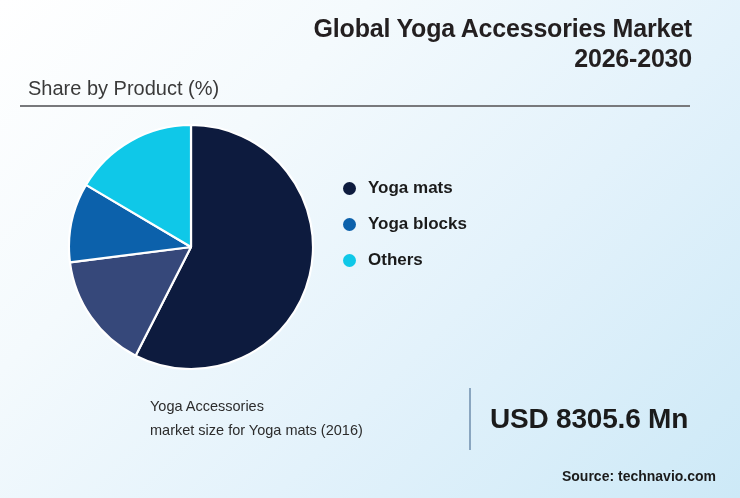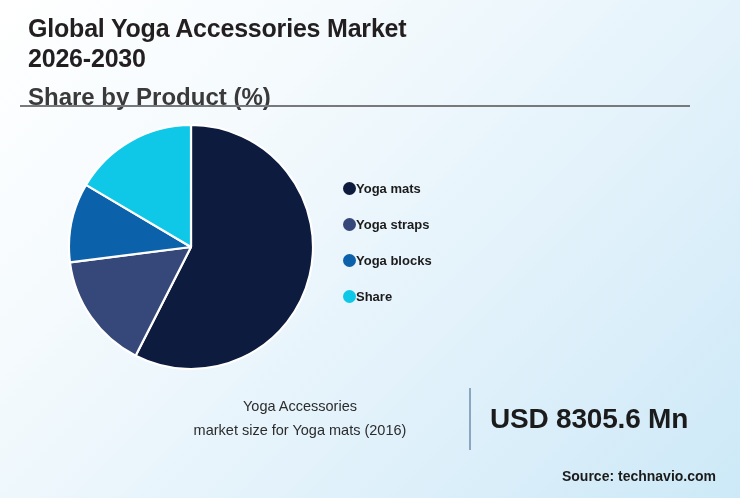--- a/index.html
+++ b/index.html
@@ -30,27 +30,28 @@
     width: 664px;
   }
   #chart-title {
     font-size: 25px;
     font-weight: bold;
     color: #231f20;
     line-height: 1.18;
     letter-spacing: -0.2px;
     white-space: pre-line;
     margin: 0;
+    text-align: right;
   }
   #chart-subtitle {
-    font-size: 24px;
-    font-weight: bold;
+    font-size: 20px;
+    font-weight: normal;
     color: #3a3a3a;
     line-height: 1.2;
-    margin: 10px 0 0 0;
+    margin: 3px 0 0 0;
   }
   #header-rule {
     position: absolute;
     left: 20px;
     top: 105px;
     width: 670px;
     height: 2px;
     background: #78797c;
   }
 
@@ -81,22 +82,22 @@
     align-items: center;
     height: 36px;
   }
   .legend-swatch {
     width: 13px;
     height: 13px;
     border-radius: 50%;
     flex: 0 0 auto;
   }
   .legend-label {
-    margin-left: 0;
-    font-size: 13px;
+    margin-left: 12px;
+    font-size: 17px;
     font-weight: bold;
     color: #1b1b1b;
     white-space: nowrap;
   }
 
   
   #footnote {
     position: absolute;
     left: 150px;
     top: 388px;
@@ -104,21 +105,21 @@
     height: 62px;
   }
   #footnote-text {
     position: absolute;
     left: 0;
     top: 0;
     width: 300px;
     height: 62px;
     display: flex;
     flex-direction: column;
-    align-items: center;
+    align-items: flex-start;
     justify-content: center;
     text-align: right;
     font-size: 14.5px;
     color: #2c2c2c;
     line-height: 1.65;
   }
   #footnote-divider {
     position: absolute;
     left: 319px;
     top: 0;
@@ -172,30 +173,26 @@
         </g>
     </svg>
   </div>
 
   <div id="legend">
     <div class="legend-item">
       <span class="legend-swatch" style="background:#0d1b3e"></span>
       <span class="legend-label">Yoga mats</span>
     </div>
     <div class="legend-item">
-      <span class="legend-swatch" style="background:#36487a"></span>
-      <span class="legend-label">Yoga straps</span>
-    </div>
-    <div class="legend-item">
       <span class="legend-swatch" style="background:#0c61ab"></span>
       <span class="legend-label">Yoga blocks</span>
     </div>
     <div class="legend-item">
       <span class="legend-swatch" style="background:#0fc8e8"></span>
-      <span class="legend-label">Share</span>
+      <span class="legend-label">Others</span>
     </div>
   </div>
 
   <div id="footnote">
     <div id="footnote-text">
       <span>Yoga Accessories</span>
       <span>market size for Yoga mats (2016)</span>
     </div>
     <div id="footnote-divider"></div>
     <div id="footnote-value">USD 8305.6 Mn</div>

